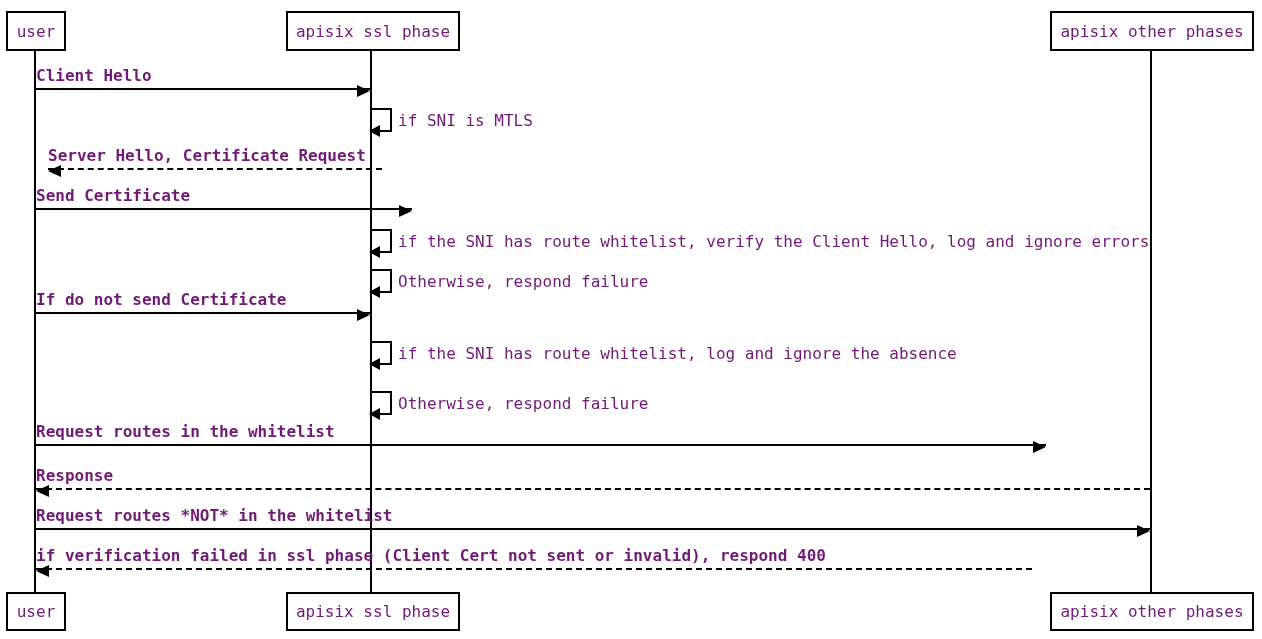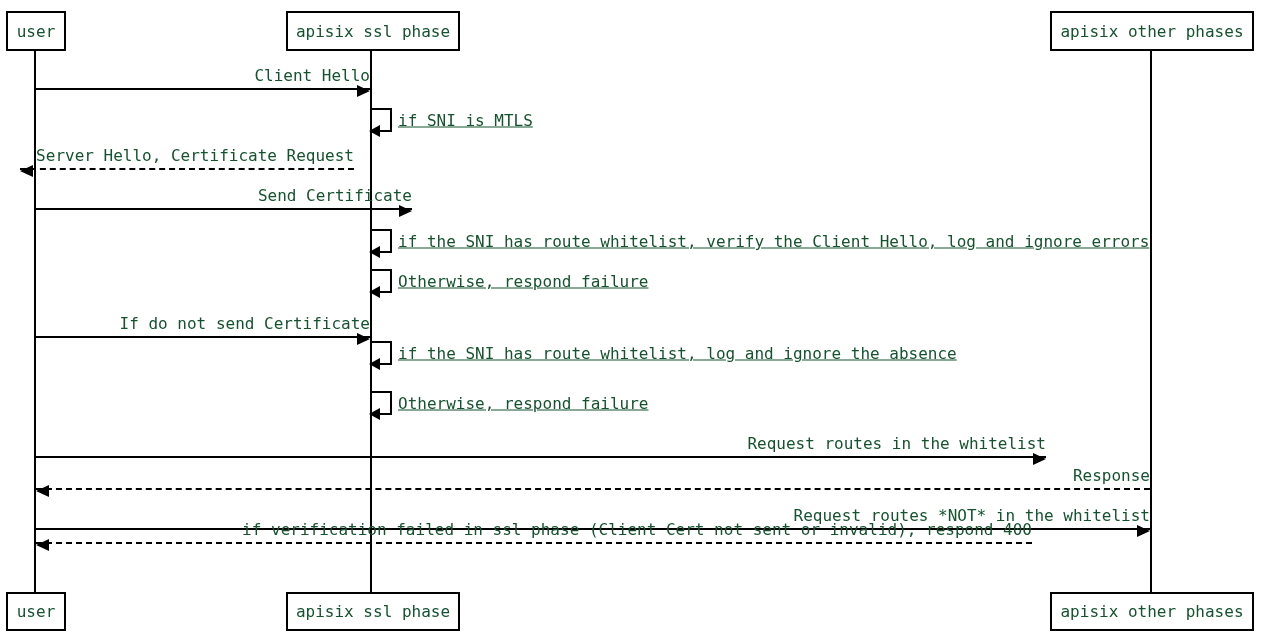--- a/index.html
+++ b/index.html
@@ -2,21 +2,21 @@
 <html><head>
 <meta charset="utf-8">
 <style>
   html,body{margin:0;padding:0;background:#ffffff;}
   .canvas{
     position:relative;
     width:1262px;height:639px;
     background:#ffffff;
     font-family:"DejaVu Sans Mono","Liberation Mono",monospace;
     font-size:16px;
-    color:#14532d;
+    color:#701a75;
     overflow:hidden;
   }
   .lifeline{
     position:absolute;
     width:2px;top:51px;height:541px;
     background:#000000;
   }
   .actor{
     position:absolute;
     height:40px;
@@ -28,37 +28,36 @@
   }
   .actor.bottom{height:39px;}
   .msg{position:absolute;height:24px;}
   .msg .line{
     position:absolute;left:0;right:0;bottom:0;height:0;
     border-bottom:2px solid #000000;
   }
   .msg .line.dashed{border-bottom-style:dashed;}
   .msg .label{
     position:absolute;left:0;right:0;bottom:5px;
-    text-align:right;white-space:nowrap;
+    text-align:left;white-space:nowrap;font-weight:bold;
   }
   .arrow{position:absolute;width:0;height:0;
     border-top:6px solid transparent;border-bottom:6px solid transparent;}
   .arrow.right{right:0;bottom:-7px;border-left:13px solid #000000;}
   .arrow.left{left:0;bottom:-7px;border-right:13px solid #000000;}
   .selfloop{
     position:absolute;left:372px;width:20px;height:24px;
     border:2px solid #000000;border-left:none;
     box-sizing:border-box;
   }
   .selfloop .arrow{left:-3px;bottom:-7px;border-right:11px solid #000000;}
   .selfloop .label{
     position:absolute;left:26px;top:50%;
     transform:translateY(-50%);
     white-space:nowrap;
-    text-decoration:underline;
   }
 </style>
 </head>
 <body>
 
 <div class="canvas">
 
   <div class="lifeline" style="left:34px"></div>
   <div class="lifeline" style="left:370px"></div>
   <div class="lifeline" style="left:1150px"></div>
@@ -77,21 +76,21 @@
     <div class="label">Client Hello</div>
     <div class="line"></div>
     <div class="arrow right"></div>
   </div>
 
   <div class="selfloop" style="top:108px">
     <div class="arrow"></div>
     <div class="label">if SNI is MTLS</div>
   </div>
 
-  <div class="msg" style="left:20px;top:146px;width:334px">
+  <div class="msg" style="left:48px;top:146px;width:334px">
     <div class="label">Server Hello, Certificate Request</div>
     <div class="line dashed"></div>
     <div class="arrow left"></div>
   </div>
 
   <div class="msg" style="left:36px;top:186px;width:376px">
     <div class="label">Send Certificate</div>
     <div class="line"></div>
     <div class="arrow right"></div>
   </div>
@@ -99,55 +98,55 @@
   <div class="selfloop" style="top:229px">
     <div class="arrow"></div>
     <div class="label">if the SNI has route whitelist, verify the Client Hello, log and ignore errors</div>
   </div>
 
   <div class="selfloop" style="top:269px">
     <div class="arrow"></div>
     <div class="label">Otherwise, respond failure</div>
   </div>
 
-  <div class="msg" style="left:36px;top:314px;width:334px">
+  <div class="msg" style="left:36px;top:290px;width:334px">
     <div class="label">If do not send Certificate</div>
     <div class="line"></div>
     <div class="arrow right"></div>
   </div>
 
   <div class="selfloop" style="top:341px">
     <div class="arrow"></div>
     <div class="label">if the SNI has route whitelist, log and ignore the absence</div>
   </div>
 
   <div class="selfloop" style="top:391px">
     <div class="arrow"></div>
     <div class="label">Otherwise, respond failure</div>
   </div>
 
-  <div class="msg" style="left:36px;top:434px;width:1010px">
+  <div class="msg" style="left:36px;top:422px;width:1010px">
     <div class="label">Request routes in the whitelist</div>
     <div class="line"></div>
     <div class="arrow right"></div>
   </div>
 
   <div class="msg" style="left:36px;top:466px;width:1114px">
     <div class="label">Response</div>
     <div class="line dashed"></div>
     <div class="arrow left"></div>
   </div>
 
   <div class="msg" style="left:36px;top:506px;width:1114px">
     <div class="label">Request routes *NOT* in the whitelist</div>
     <div class="line"></div>
     <div class="arrow right"></div>
   </div>
 
-  <div class="msg" style="left:36px;top:520px;width:996px">
+  <div class="msg" style="left:36px;top:546px;width:996px">
     <div class="label">if verification failed in ssl phase (Client Cert not sent or invalid), respond 400</div>
     <div class="line dashed"></div>
     <div class="arrow left"></div>
   </div>
 
   <div class="actor bottom" style="left:6px;top:592px;width:60px">
     <span>user</span>
   </div>
   <div class="actor bottom" style="left:286px;top:592px;width:174px">
     <span>apisix ssl phase</span>

